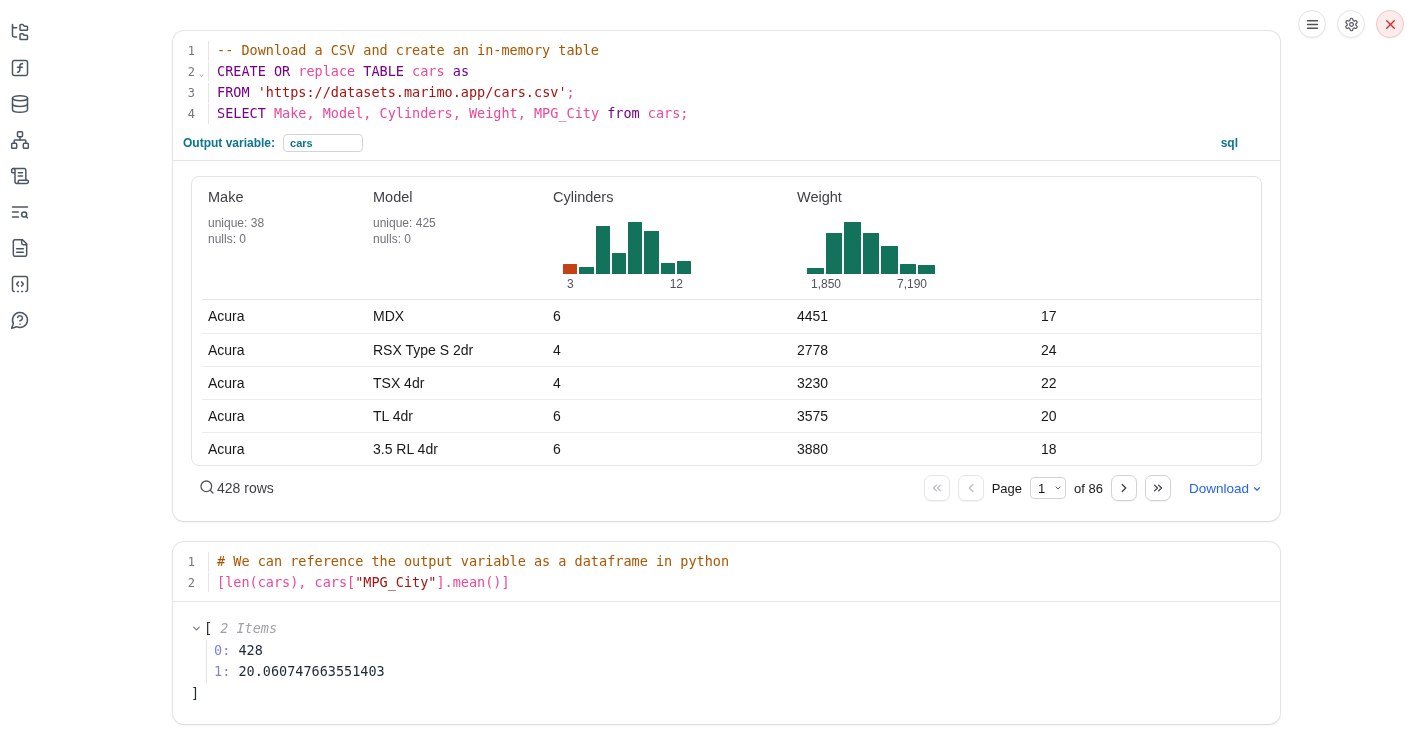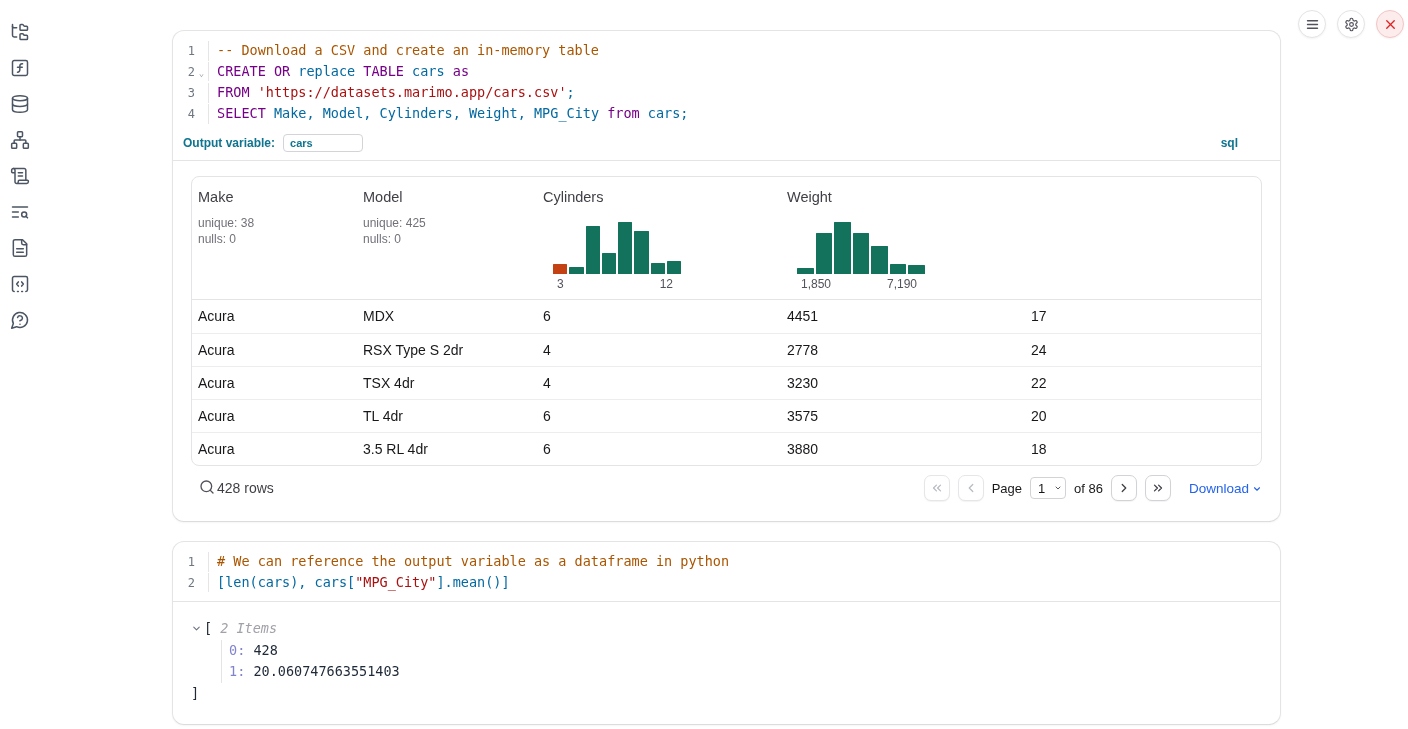--- a/index.html
+++ b/index.html
@@ -30,35 +30,35 @@
   
   .code-area { padding:10px 0 5px 0; cursor:text; }
   .code-line { display:flex; align-items:baseline; line-height:19.7px;
     font-family:"DejaVu Sans Mono", monospace; font-size:13.5px; }
   .gutter { width:22px; text-align:right; color:#6e7781; font-size:12px; flex:none; }
   .fold { width:13px; text-align:center; color:#9ca3af; font-size:9px; flex:none; }
   .code-text { border-left:1px solid #e5e5e5; padding-left:8px; color:#1b1b1b; white-space:pre; }
   .tok-comment { color:#aa5500; }
   .tok-kw { color:#770088; }
   .tok-str { color:#aa1111; }
-  .tok-plain { color:#0369a1;text-align:center; }
+  .tok-plain { color:#ec4899;text-align:center; }
 
   
   .outvar-row { display:flex; align-items:center; padding:4px 10px 8px 10px;
     border-bottom:1px solid #e4e4e7; }
   .outvar-label { font-size:12px; font-weight:bold; color:#0e7490; }
   .outvar-input { margin-left:8px; width:80px; height:18px; border:1px solid #d4d4d8;
     border-radius:4px; font-size:11px; font-weight:bold; color:#0e7490; padding:0 6px;
     font-family:"Liberation Sans", sans-serif; }
   .lang-badge { margin-left:auto; margin-right:32px; font-size:12px; font-weight:bold; color:#0e7490; }
 
   
   .output-area { padding:15px 18px 16px 18px; }
   .dtable { border:1px solid #e4e4e7; border-radius:8px; overflow:hidden; }
-  .t-grid { display:grid; grid-template-columns:165px 180px 244px 244px 1fr; }
+  .t-grid { display:grid; grid-template-columns:165px 180px 244px 244px 1fr;margin-left:10px; }
   .t-head { border-bottom:1px solid #e4e4e7; padding:10px 0 0 0; }
   .h-cell { padding:0 6px 8px 6px; display:flex; flex-direction:column; height:112px; }
   .col-name { font-size:14.5px; color:#3f3f46; padding:2px 0 0 0; }
   .col-stats { margin-top:10px; font-size:12px; color:#71717a; line-height:16px; }
   .hist-wrap { margin-top:auto; margin-left:10px; width:128px; }
   .hist { height:52px; display:flex; align-items:flex-end; gap:2px; }
   .hist-bar { flex:1; border-radius:0.5px; }
   .hist-labels { display:flex; justify-content:space-between; font-size:12px; color:#52525b;
     padding:3px 8px 0 4px; }
   .t-row { height:33px; align-items:center; font-size:14px; color:#18181b;
@@ -87,21 +87,21 @@
     gap:3px; cursor:pointer; background:none; border:none; font-family:"Liberation Sans", sans-serif; }
   .download-link svg { width:10px; height:10px; margin-top:2px; }
 
   
   .tree-area { padding:16px 18px 20px 18px; font-family:"DejaVu Sans Mono", monospace;
     font-size:13.5px; color:#1f2937; line-height:21.5px; }
   .tree-open { display:flex; align-items:center; }
   .tree-chev { width:12px; height:12px; color:#6b7280; cursor:pointer; margin-right:1px; }
   .tree-chev svg { width:11px; height:11px; display:block; }
   .tree-items-label { color:#a1a1aa; font-style:italic; margin-left:8px; }
-  .tree-entries { margin-left:30px; border-left:1px solid #e4e4e7; padding-left:7px; }
+  .tree-entries { margin-left:15px; border-left:1px solid #e4e4e7; padding-left:7px; }
   .tree-key { color:#8184cc; }
 </style>
 </head>
 <body>
 
 <nav class="sidebar">
   <button class="side-btn">
     <svg viewBox="0 0 24 24" fill="none" stroke="currentColor" stroke-width="1.8" stroke-linecap="round" stroke-linejoin="round">
         <path d="M20 10a1 1 0 0 0 1-1V6a1 1 0 0 0-1-1h-2.5a1 1 0 0 1-.8-.4l-.9-1.2A1 1 0 0 0 15 3h-2a1 1 0 0 0-1 1v5a1 1 0 0 0 1 1Z"></path>
         <path d="M20 21a1 1 0 0 0 1-1v-3a1 1 0 0 0-1-1h-2.5a1 1 0 0 1-.8-.4l-.9-1.2a1 1 0 0 0-.8-.4h-2a1 1 0 0 0-1 1v5a1 1 0 0 0 1 1Z"></path>

